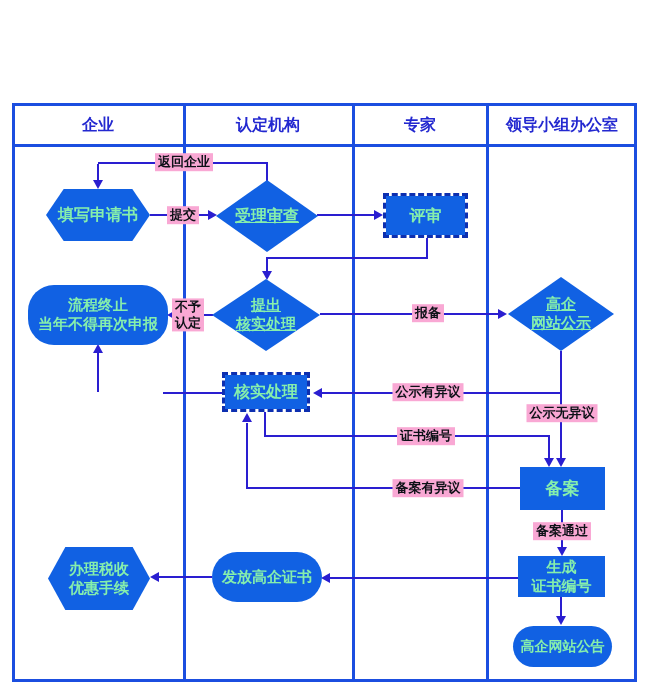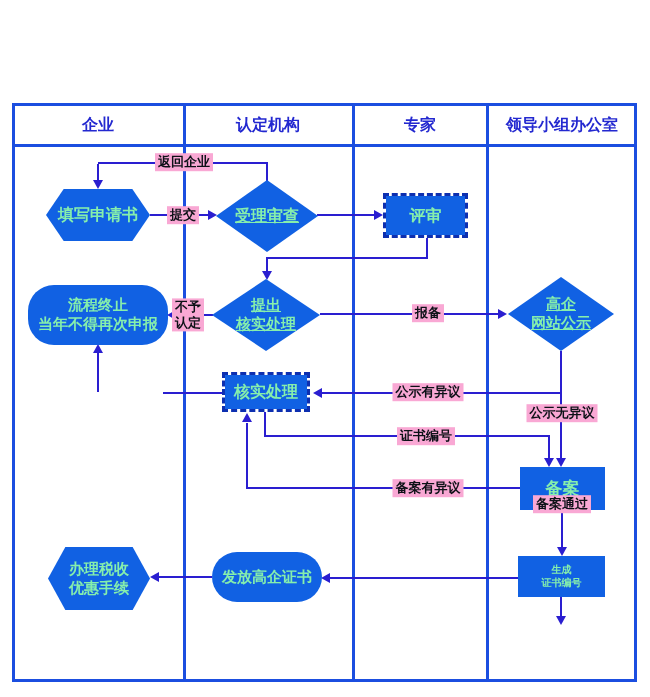--- a/index.html
+++ b/index.html
@@ -123,33 +123,34 @@
   <div class="shape diamond" style="left:212px;top:279px;width:108px;height:72px;font-size:15px;">提出
 核实处理</div>
 
   <div class="shape diamond" style="left:508px;top:277px;width:106px;height:74px;font-size:15px;">高企
 网站公示</div>
 
   <div class="shape dashedbox" style="left:222px;top:372px;width:88px;height:40px;font-size:16px;">核实处理</div>
 
   <div class="shape" style="left:520px;top:467px;width:85px;height:43px;font-size:17px;">备案</div>
 
-  <div class="shape" style="left:518px;top:556px;width:87px;height:41px;font-size:10px;">生成
+  <div class="shape" style="left:518px;top:556px;width:87px;height:41px;font-size:15px;">生成
 证书编号</div>
 
   <div class="shape stadium" style="left:212px;top:552px;width:110px;height:50px;font-size:15px;">发放高企证书</div>
 
   <div class="shape hex" style="left:48px;top:547px;width:102px;height:63px;font-size:15px;">办理税收
 优惠手续</div>
 
+  <div class="shape stadium" style="left:513px;top:626px;width:99px;height:41px;font-size:14px;">高企网站公告</div>
 
   <div class="lbl" style="left:184px;top:162px;">返回企业</div>
   <div class="lbl" style="left:183px;top:215px;">提交</div>
   <div class="lbl" style="left:188px;top:315px;">不予
 认定</div>
   <div class="lbl" style="left:428px;top:313px;">报备</div>
   <div class="lbl" style="left:428px;top:392px;">公示有异议</div>
   <div class="lbl" style="left:562px;top:413px;">公示无异议</div>
   <div class="lbl" style="left:426px;top:436px;">证书编号</div>
   <div class="lbl" style="left:428px;top:488px;">备案有异议</div>
-  <div class="lbl" style="left:562px;top:504px;">备案通过</div>
+  <div class="lbl" style="left:562px;top:531px;">备案通过</div>
 
 </div>
 
 </body></html>

